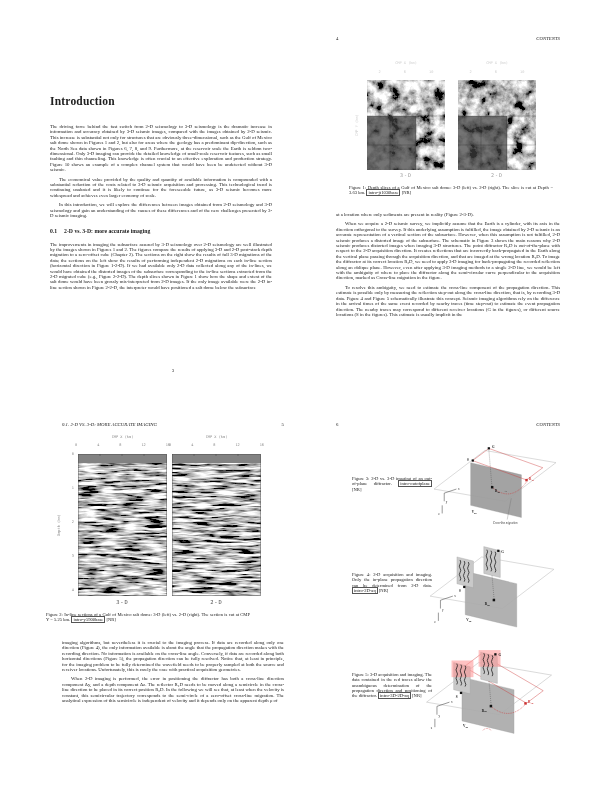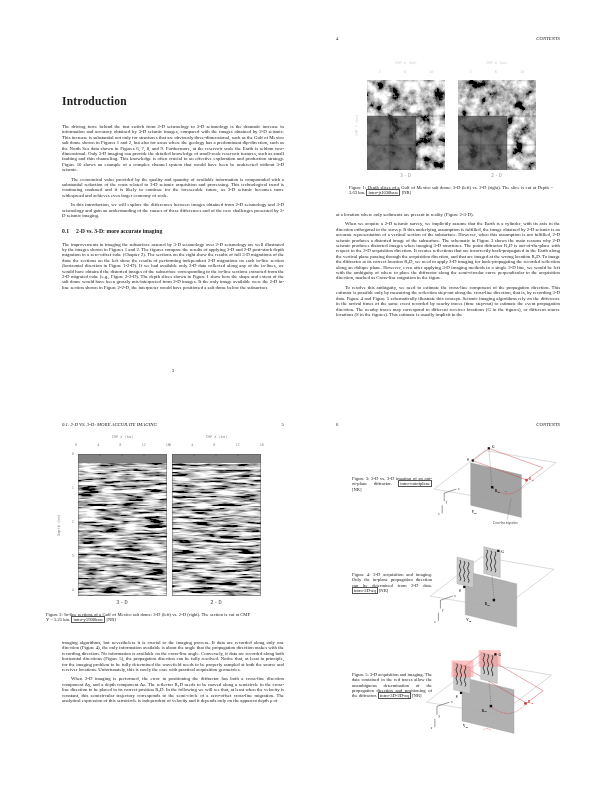--- a/index.html
+++ b/index.html
@@ -60,21 +60,21 @@
     <filter id="fsecR" x="0%" y="0%" width="100%" height="100%">
       <feTurbulence type="fractalNoise" baseFrequency="0.045 0.38" numOctaves="3" seed="57"></feTurbulence>
       <feColorMatrix type="matrix" values="1.6 1.6 1.6 0 -1.9  1.6 1.6 1.6 0 -1.9  1.6 1.6 1.6 0 -1.9  0 0 0 0 1"></feColorMatrix>
     </filter>
   </defs>
 </svg>
 
 <div class="sheet">
 
   <div class="page" id="page3">
-    <div class="abs" style="left:62px; top:95px; width:222px;">
+    <div class="abs" style="left:50px; top:95px; width:222px;">
       <h1 class="chapter-head">Introduction</h1>
       <p class="body noind">The driving force behind the fast switch from 2-D seismology to 3-D seismology is the dramatic increase in information and accuracy obtained by 3-D seismic images, compared with the images obtained by 2-D seismic. This increase is substantial not only for structures that are obviously three-dimensional, such as the Gulf of Mexico salt dome shown in Figures 1 and 2, but also for areas where the geology has a predominant dip-direction, such as the North Sea data shown in Figures 6, 7, 8, and 9. Furthermore, at the reservoir scale the Earth is seldom two-dimensional. Only 3-D imaging can provide the detailed knowledge of small-scale reservoir features, such as small faulting and thin channeling. This knowledge is often crucial to an effective exploration and production strategy. Figure 10 shows an example of a complex channel system that would have been be undetected without 3-D seismic.</p>
       <p class="body ind">The economical value provided by the quality and quantity of available information is compounded with a substantial reduction of the costs related to 3-D seismic acquisition and processing. This technological trend is continuing unabated and it is likely to continue for the foreseeable future, as 3-D seismic becomes more widespread and achieves even larger economy of scale.</p>
       <p class="body ind">In this introduction, we will explore the differences between images obtained from 2-D seismology and 3-D seismology and gain an understanding of the causes of these differences and of the new challenges presented by 3-D seismic imaging.</p>
       <div class="sec-head">
         <span class="sec-num">0.1</span><span>2-D vs. 3-D: more accurate imaging</span>
       </div>
       <p class="body noind">The improvements in imaging the subsurface assured by 3-D seismology over 2-D seismology are well illustrated by the images shown in Figures 1 and 2. The figures compare the results of applying 3-D and 2-D post-stack depth migration to a zero-offset cube (Chapter 2). The sections on the right show the results of full 3-D migrations of the data; the sections on the left show the results of performing independent 2-D migrations on each in-line section (horizontal direction in Figure 1-2-D). If we had available only 2-D data collected along any of the in-lines, we would have obtained the distorted images of the subsurface corresponding to the in-line sections extracted from the 2-D migrated cube (e.g., Figure 2-2-D). The depth slices shown in Figure 1 show how the shape and extent of the salt dome would have been grossly mis-interpreted from 2-D images. If the only image available were the 2-D in-line section shown in Figure 2-2-D, the interpreter would have positioned a salt dome below the subsurface</p>
     </div>
     <div class="abs pagenum-center" style="left:62px; top:368px; width:222px;">3</div>

